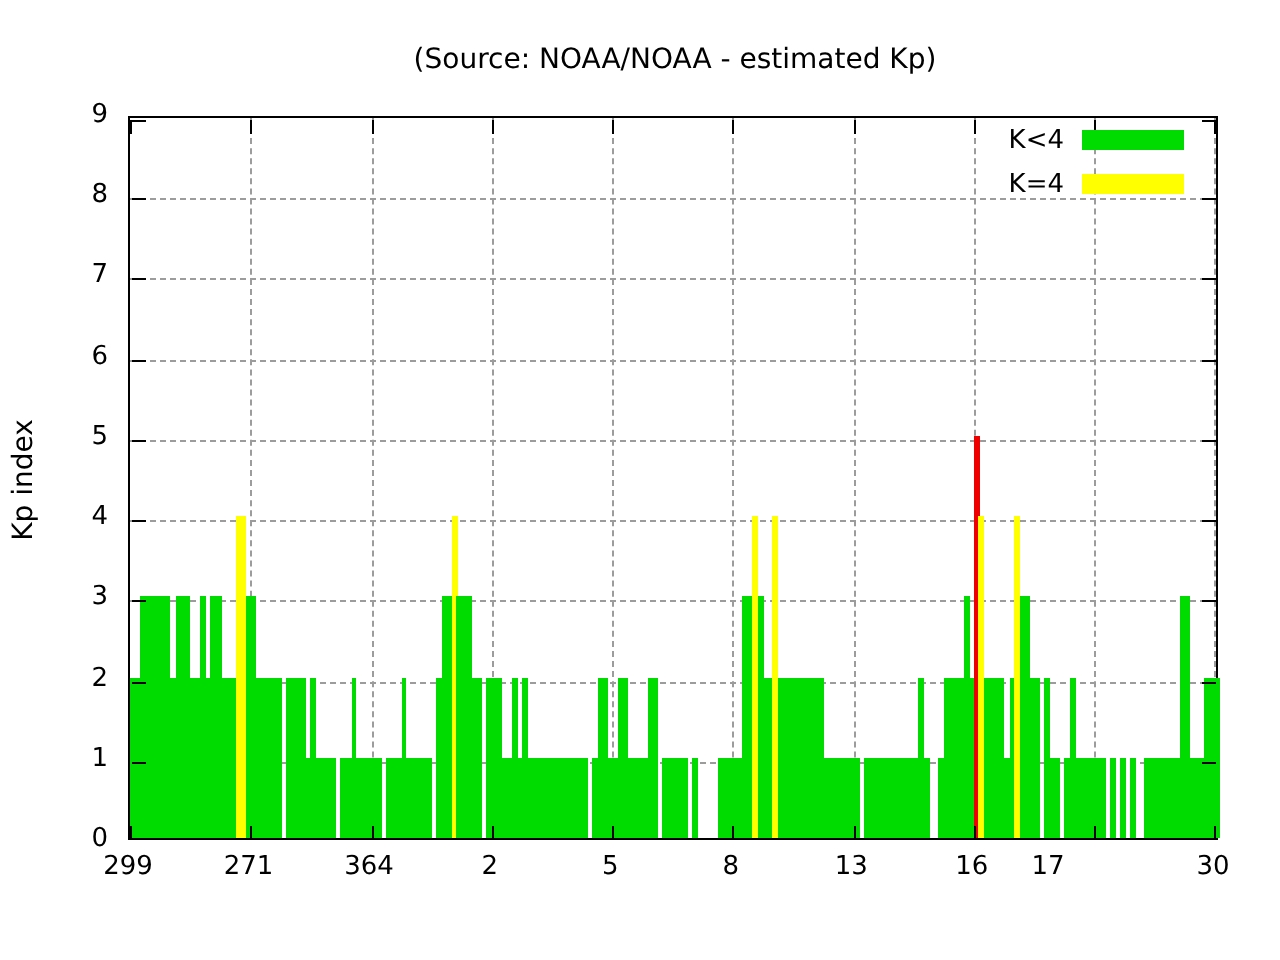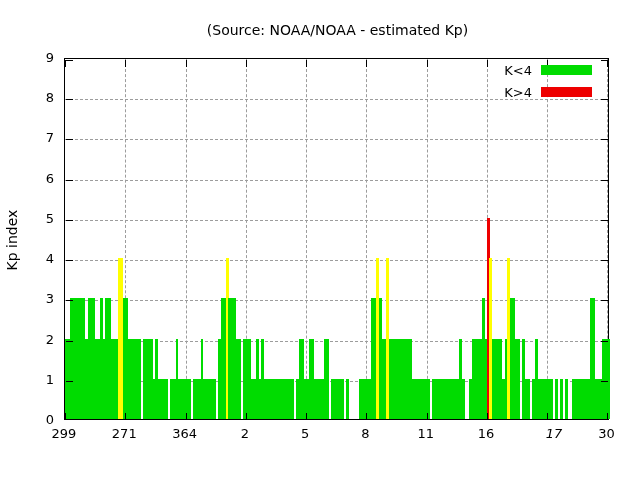--- a/index.html
+++ b/index.html
@@ -297,38 +297,38 @@
       <div class="tickmark" style="left: 1px; top: 40.2222px; width: 7px; height: 1px;"></div>
       <div class="tickmark" style="left: 536px; top: 40.2222px; width: 7px; height: 1px;"></div>
       <div class="tickmark" style="left: 1px; top: 1px; width: 7px; height: 1px;"></div>
       <div class="tickmark" style="left: 536px; top: 1px; width: 7px; height: 1px;"></div>
       <div class="legend">
         <div class="legend-row">
           <span class="legend-label">K&lt;4</span>
           <span class="legend-swatch" style="background: rgb(0, 220, 0);"></span>
         </div>
         <div class="legend-row">
-          <span class="legend-label">K&gt;4</span>
-          <span class="legend-swatch" style="background: rgb(238, 0, 0);"></span>
+          <span class="legend-label">K=4</span>
+          <span class="legend-swatch" style="background: rgb(255, 255, 0);"></span>
         </div>
       </div>
     </div>
 <div class="ytick-label" style="left: 14px; top: 412px;">0</div>
     <div class="ytick-label" style="left: 14px; top: 371.778px;">1</div>
     <div class="ytick-label" style="left: 14px; top: 331.556px;">2</div>
     <div class="ytick-label" style="left: 14px; top: 291.333px;">3</div>
     <div class="ytick-label" style="left: 14px; top: 251.111px;">4</div>
     <div class="ytick-label" style="left: 14px; top: 210.889px;">5</div>
     <div class="ytick-label" style="left: 14px; top: 170.667px;">6</div>
     <div class="ytick-label" style="left: 14px; top: 130.444px;">7</div>
     <div class="ytick-label" style="left: 14px; top: 90.2222px;">8</div>
     <div class="ytick-label" style="left: 14px; top: 50px;">9</div>
     <div class="xtick-label" style="left: 39px;">299</div>
     <div class="xtick-label" style="left: 99.277px;">271</div>
     <div class="xtick-label" style="left: 159.554px;">364</div>
     <div class="xtick-label" style="left: 219.831px;">2</div>
     <div class="xtick-label" style="left: 280.108px;">5</div>
     <div class="xtick-label" style="left: 340.385px;">8</div>
-    <div class="xtick-label" style="left: 400.662px;">11</div>
+    <div class="xtick-label" style="left: 400.662px;">13</div>
     <div class="xtick-label" style="left: 460.939px;">16</div>
-    <div class="xtick-label" style="left: 529px; font-style: italic;">17</div>
+    <div class="xtick-label" style="left: 499px;">17</div>
     <div class="xtick-label" style="left: 581.493px;">30</div>
   </div>
 
 </body></html>

